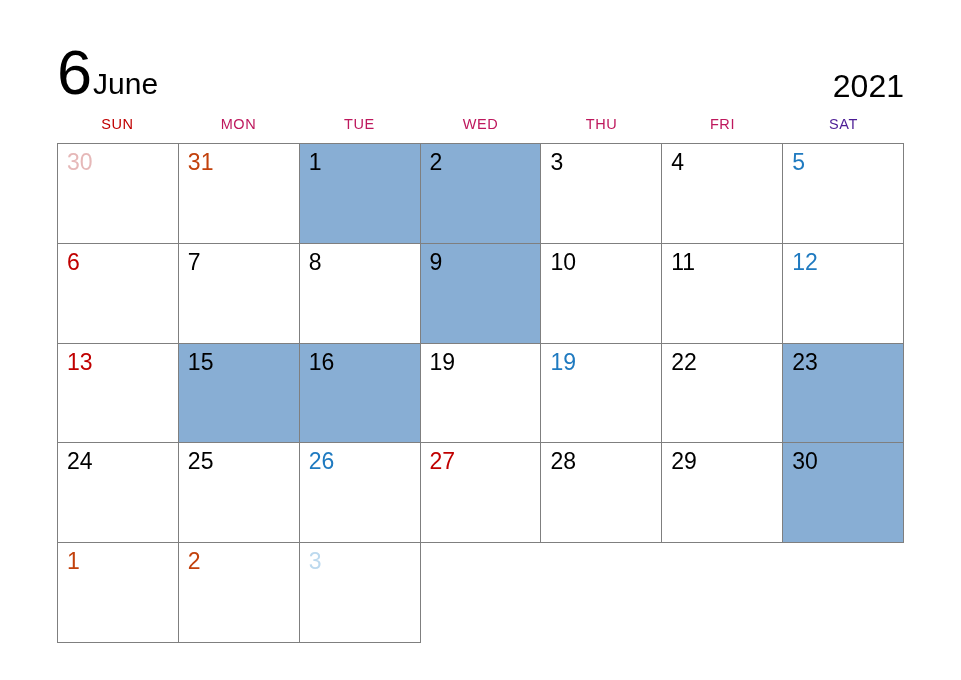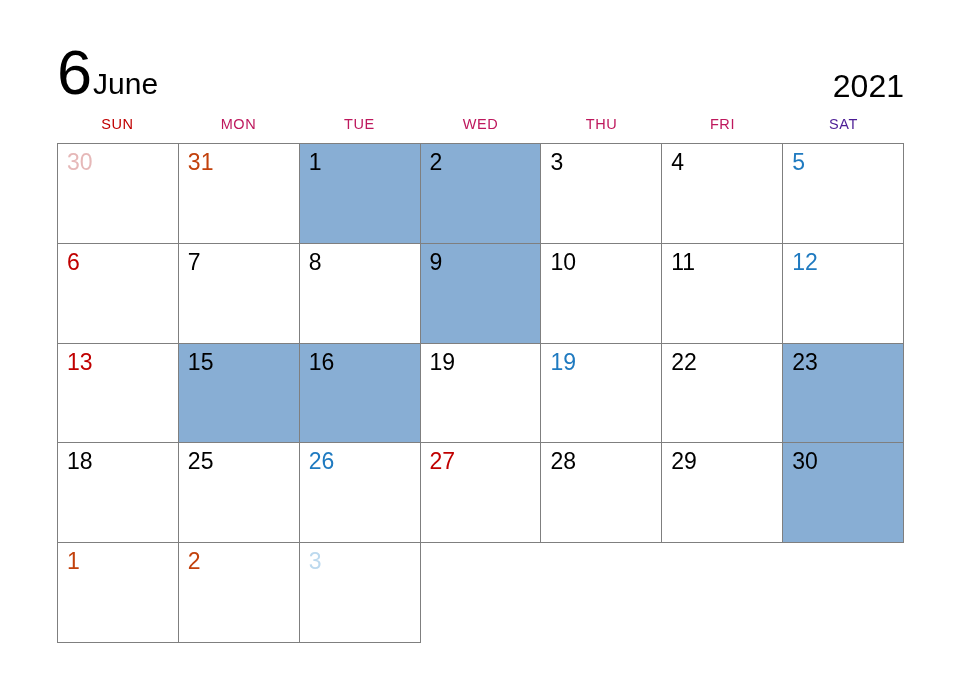--- a/index.html
+++ b/index.html
@@ -190,21 +190,21 @@
       <div class="cell">
         <div class="daynum d-sat">19</div>
       </div>
       <div class="cell">
         <div class="daynum d-mid">22</div>
       </div>
       <div class="cell hl">
         <div class="daynum d-mid">23</div>
       </div>
       <div class="cell">
-        <div class="daynum d-mid">18</div>
+        <div class="daynum d-mid">24</div>
       </div>
       <div class="cell">
         <div class="daynum d-mid">25</div>
       </div>
       <div class="cell">
         <div class="daynum d-sat">26</div>
       </div>
       <div class="cell">
         <div class="daynum d-sun">27</div>
       </div>

